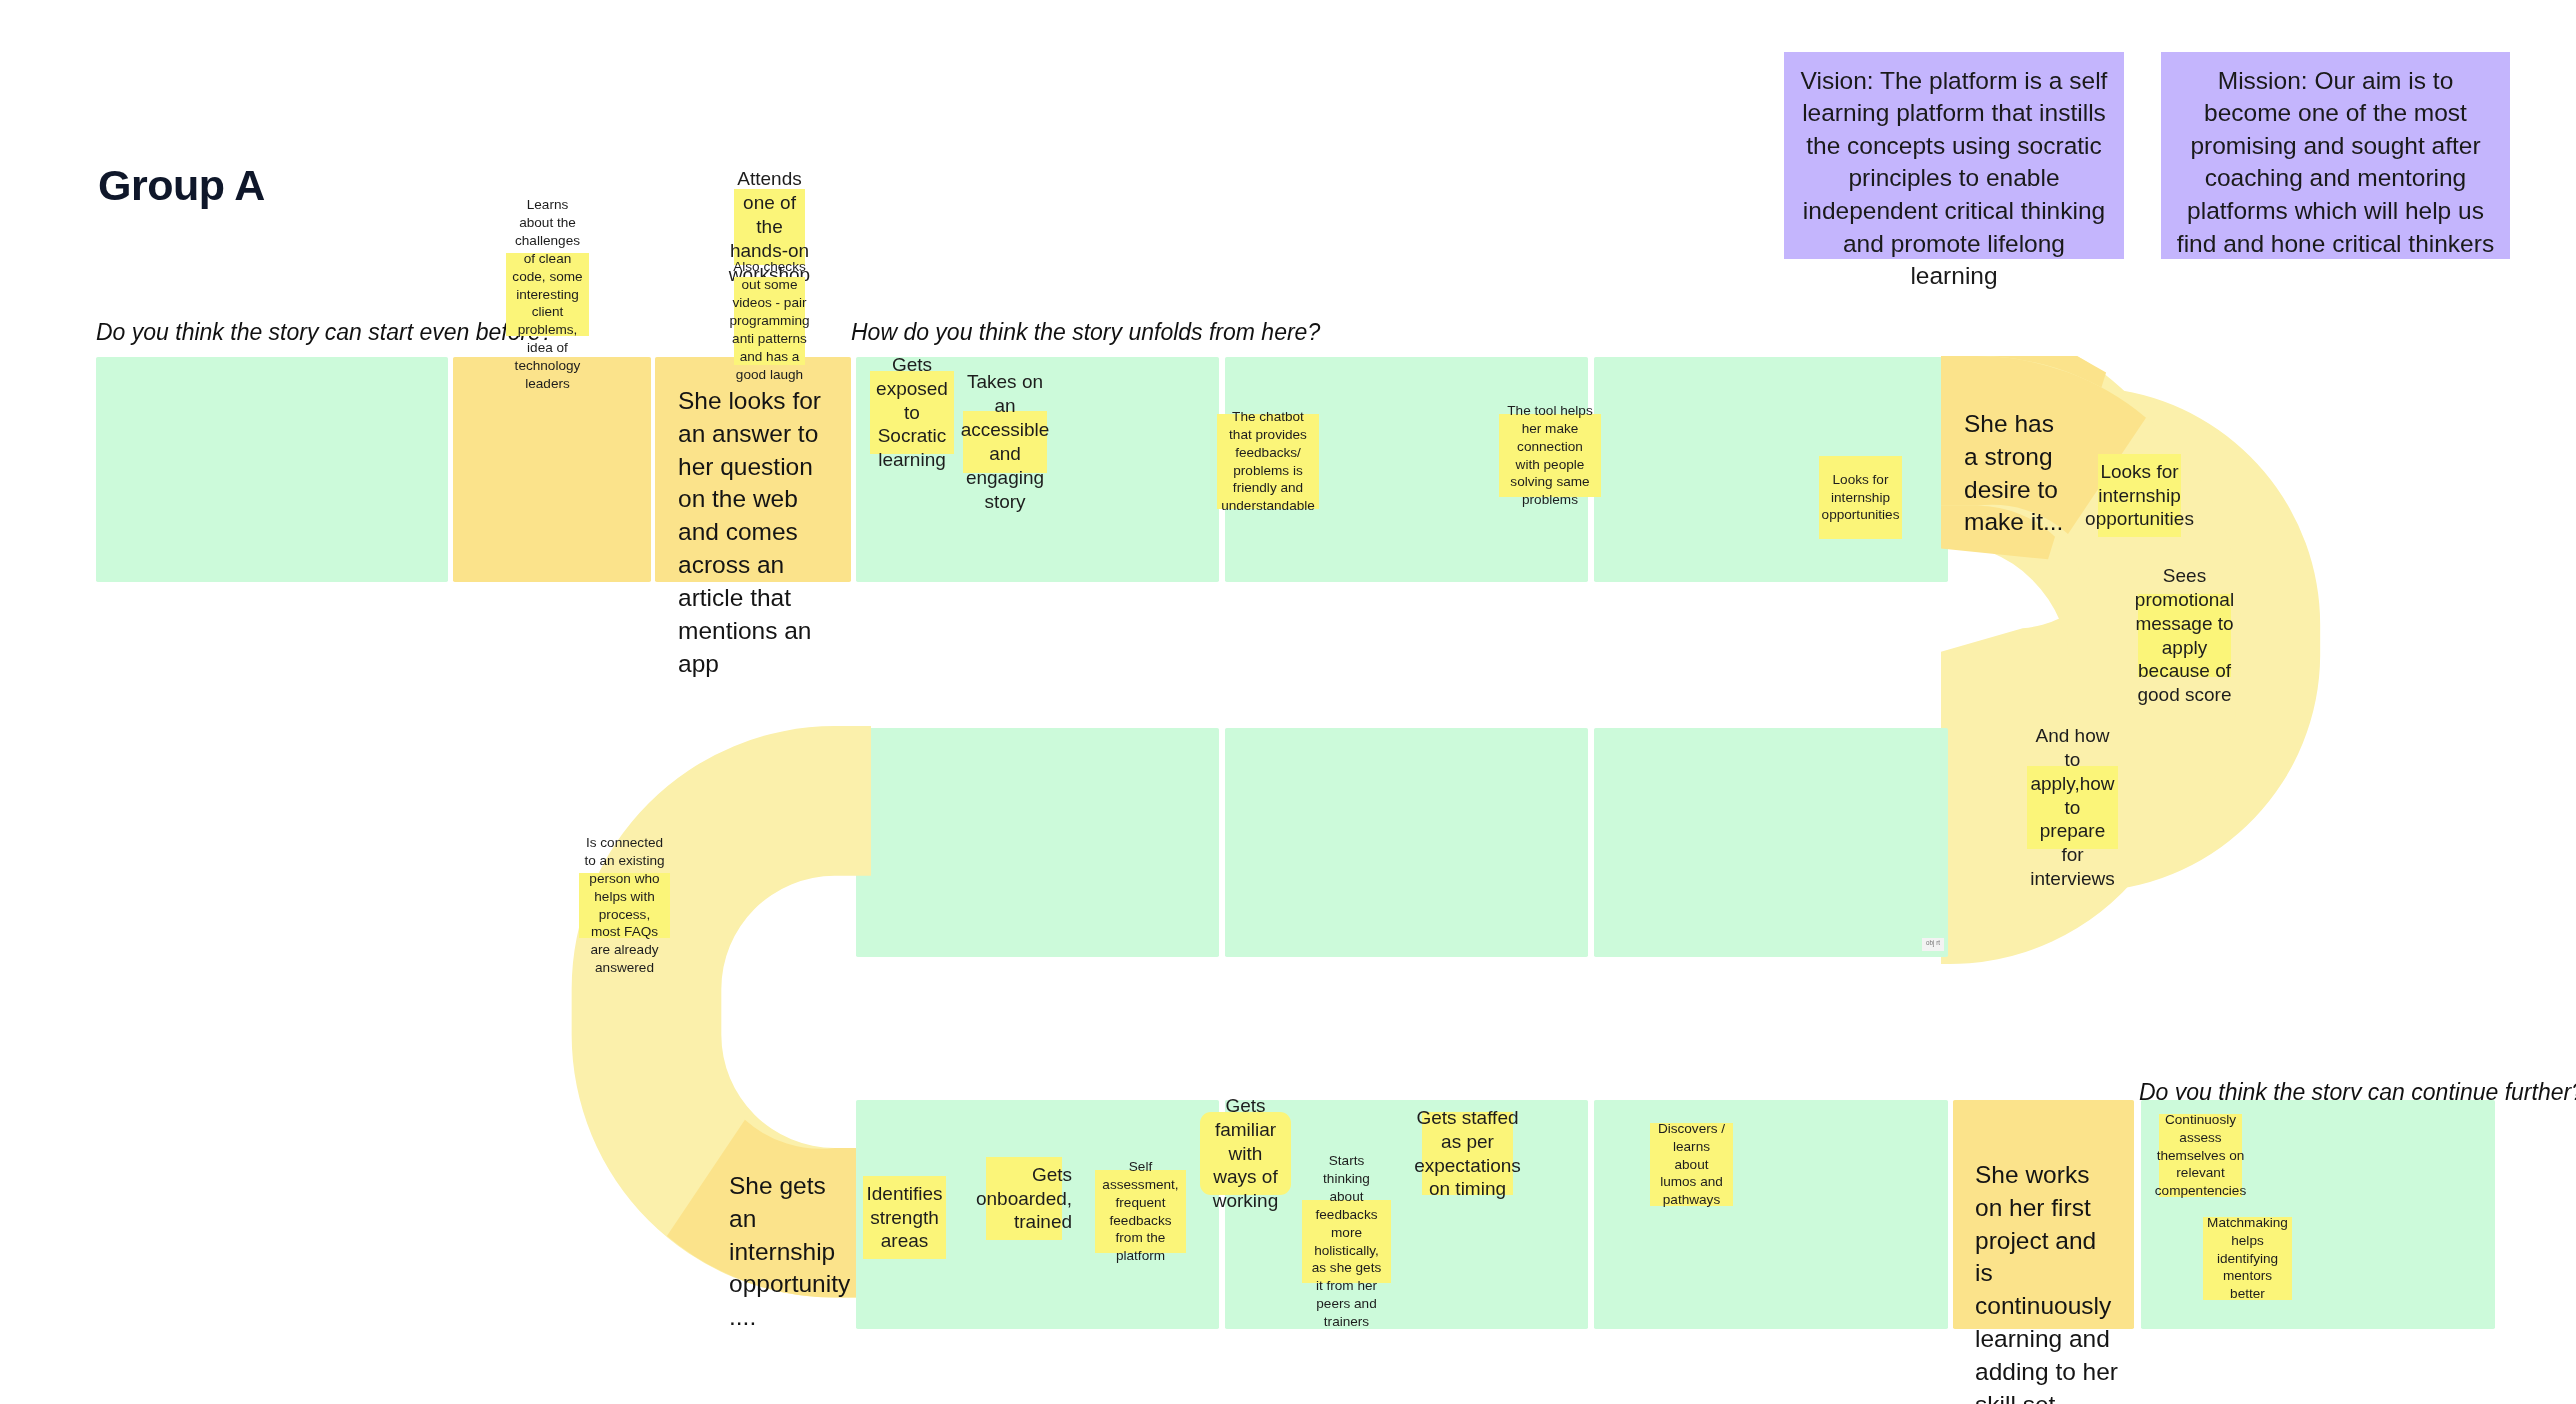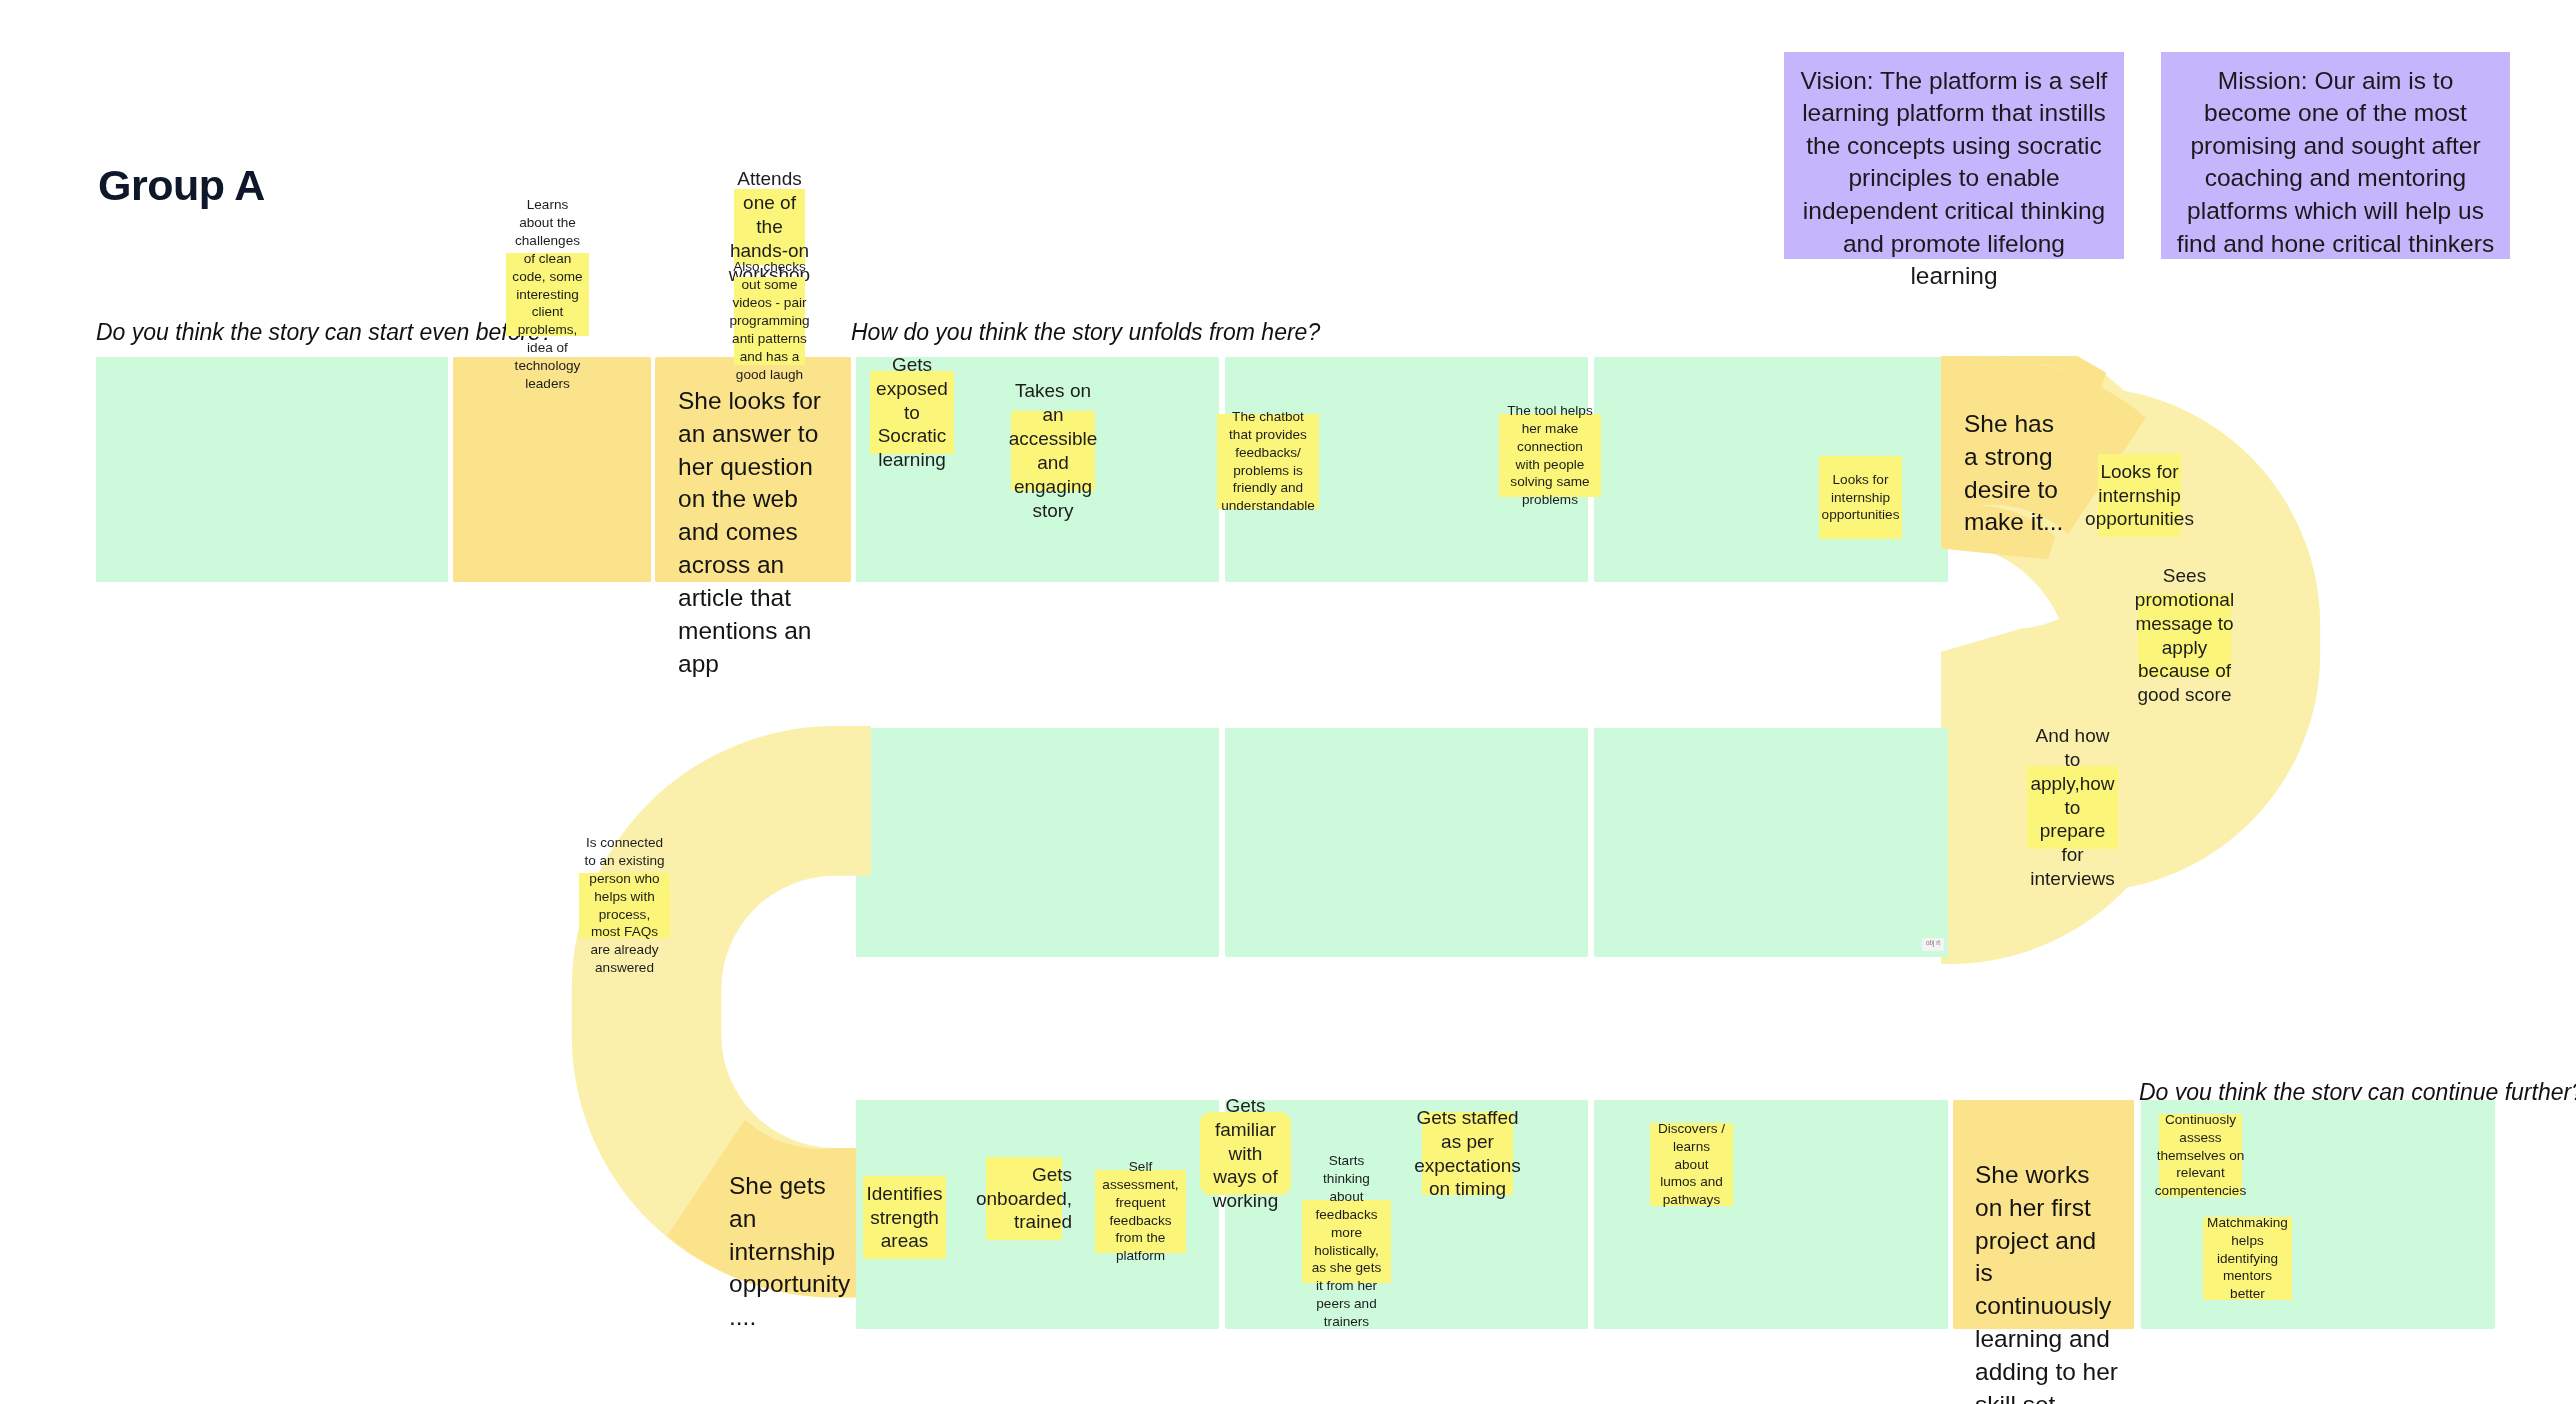--- a/index.html
+++ b/index.html
@@ -119,21 +119,21 @@
   <div class="abs lane green" style="left:1594px; top:357px; width:354px; height:225px;"></div>
 
   <div class="abs sticky sm" style="left:506px; top:253px; width:83px; height:83px;">Learns about the challenges of clean code, some interesting client problems, idea of technology leaders</div>
 
   <div class="abs sticky md" style="left:734px; top:189px; width:71px; height:76px;">Attends one of the hands-on workshop</div>
 
   <div class="abs sticky sm" style="left:734px; top:277px; width:71px; height:88px;">Also checks out some videos - pair programming anti patterns and has a good laugh</div>
 
   <div class="abs sticky md" style="left:870px; top:371px; width:84px; height:83px;">Gets exposed to Socratic learning</div>
 
-  <div class="abs sticky md" style="left:963px; top:411px; width:84px; height:80px;margin-left:48px;">Takes on an accessible and engaging story</div>
+  <div class="abs sticky md" style="left:963px; top:411px; width:84px; height:62px;">Takes on an accessible and engaging story</div>
 
   <div class="abs sticky sm" style="left:1217px; top:414px; width:102px; height:95px;">The chatbot that provides feedbacks/ problems is friendly and understandable</div>
 
   <div class="abs sticky sm" style="left:1499px; top:414px; width:102px; height:83px;">The tool helps her make connection with people solving same problems</div>
 
   <div class="abs sticky sm" style="left:1819px; top:456px; width:83px; height:83px;">Looks for internship opportunities</div>
 
   <svg class="curve" style="left:1941px; top:356px; width:381px; height:608px;" viewBox="0 0 420 670">
 
     <path d="M 200 38

